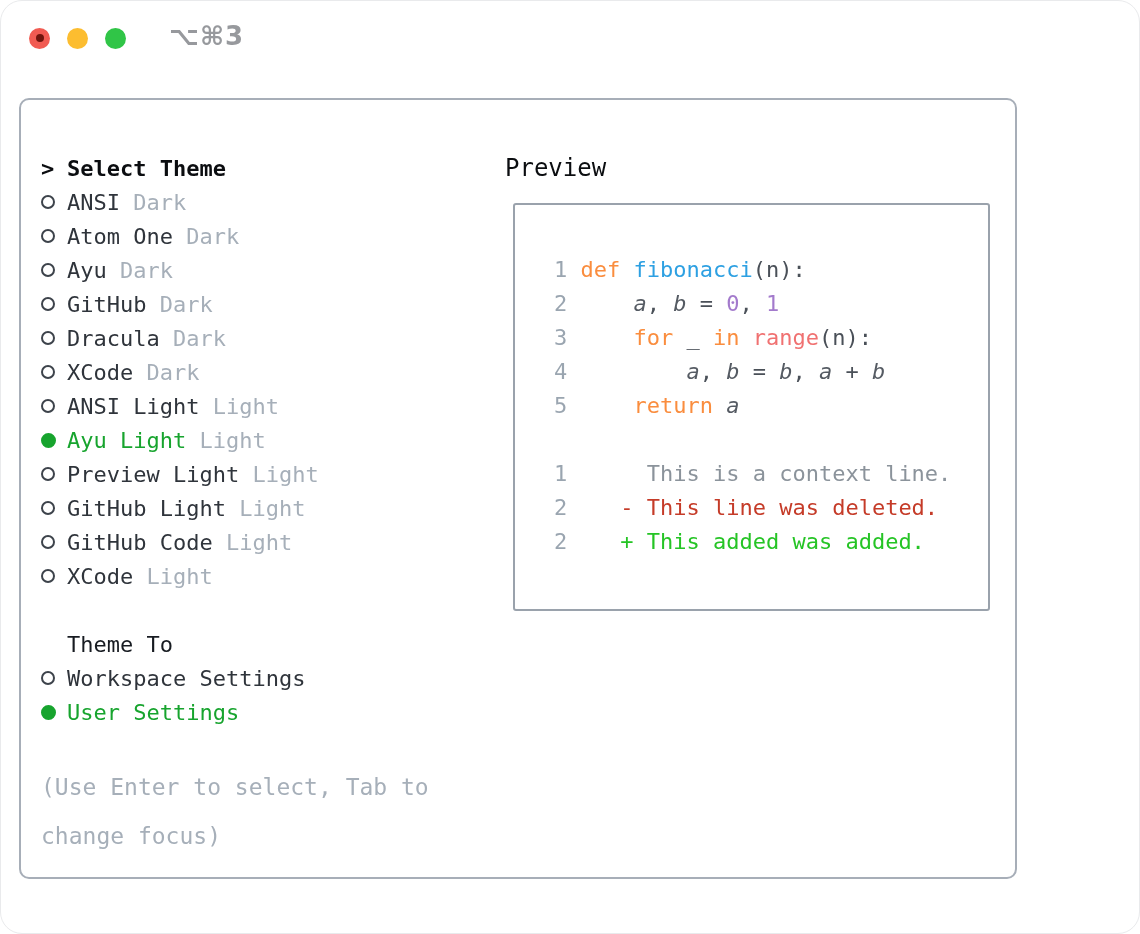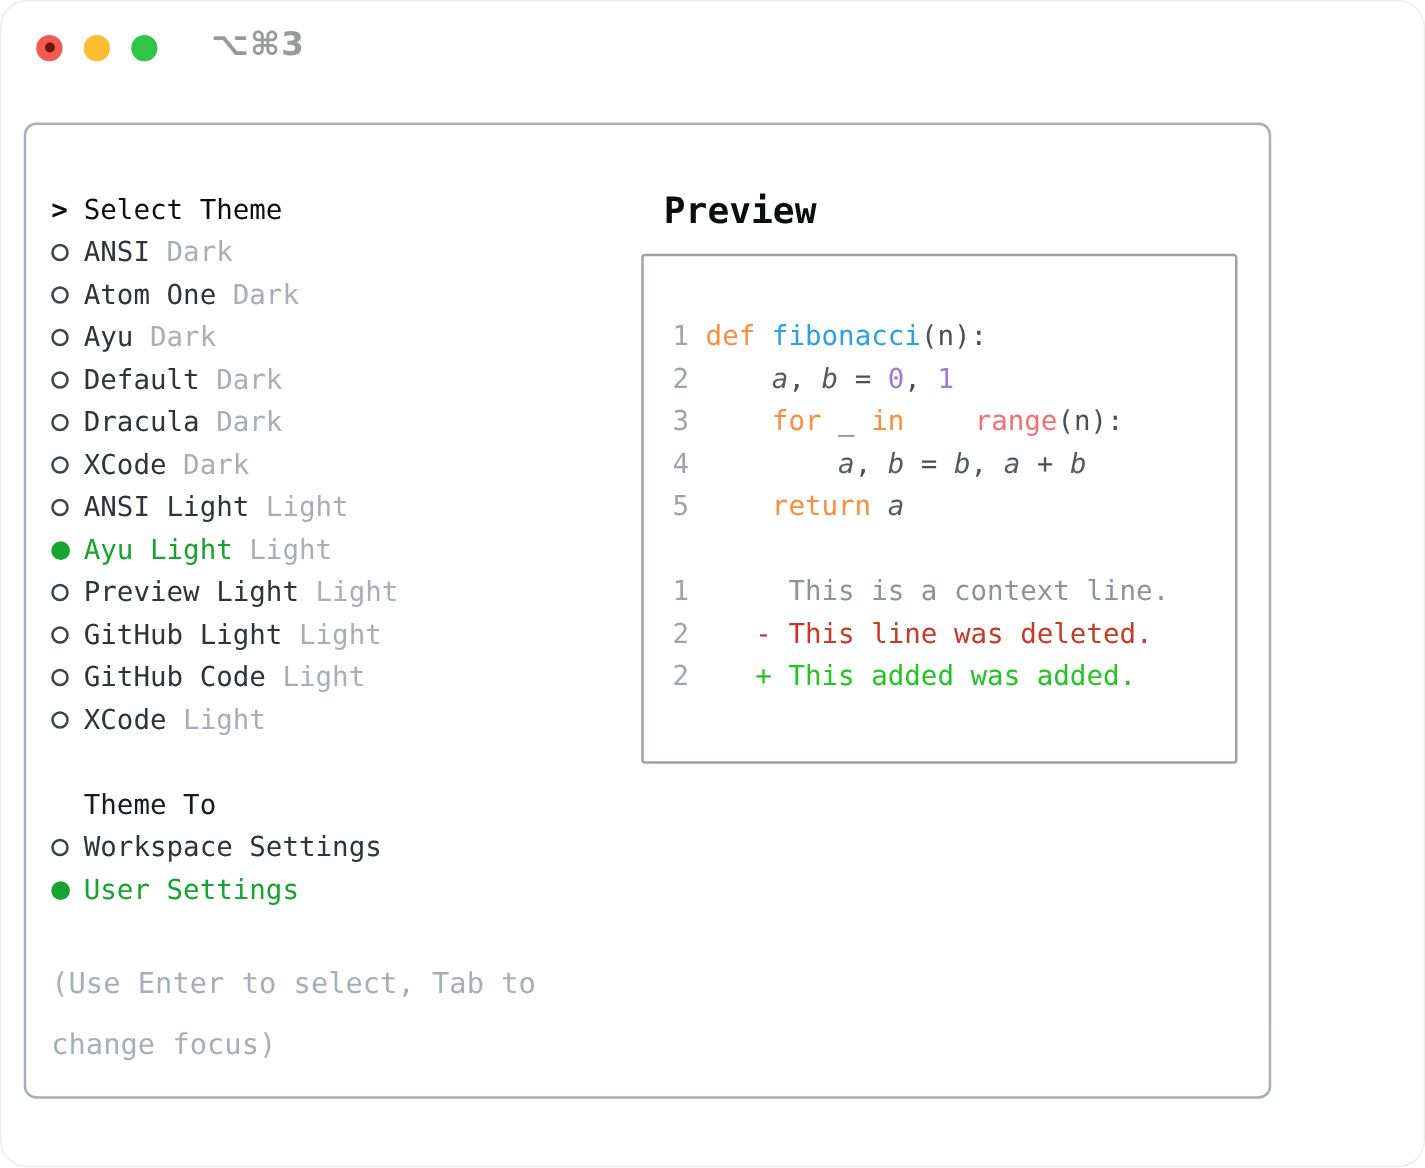--- a/index.html
+++ b/index.html
@@ -27,45 +27,45 @@
   .panel{
     position:absolute;left:18px;top:97px;width:998px;height:781px;
     border:2px solid var(--panel-border);border-radius:10px;box-sizing:border-box;background:#fff;
   }
   .leftcol{position:absolute;left:20px;top:51px;width:440px;}
   .row{height:34px;display:flex;align-items:center;font-size:22px;color:var(--text-dark);white-space:pre;}
   .gutter{width:26px;display:flex;align-items:center;flex:none;}
   .prompt{font-weight:bold;color:var(--text-black);}
   .circle{width:14px;height:14px;border:2px solid #3d434b;border-radius:50%;box-sizing:border-box;}
   .circle.sel{width:15px;height:15px;background:var(--selected-green);border-color:var(--selected-green);}
-  .header-title{font-weight:normal;color:var(--text-black);}
+  .header-title{font-weight:bold;color:var(--text-black);}
   .item-name{color:var(--text-dark);}
   .item-name.sel{color:var(--selected-green);}
   .item-variant{color:var(--muted);margin-left:1ch;}
   .apply-header{padding-left:26px;color:#171b21;}
   .blank{height:34px;}
   .hint{
     width:402px;font-size:23px;line-height:49px;color:var(--muted);white-space:normal;
   }
   
   .preview-title{
-    position:absolute;left:510px;top:51px;height:34px;display:flex;align-items:center;
-    font-size:29px;font-weight:bold;color:var(--text-black);
+    position:absolute;left:484px;top:51px;height:34px;display:flex;align-items:center;
+    font-size:24px;font-weight:normal;color:var(--text-black);
   }
   .preview-box{
     position:absolute;left:492px;top:103px;width:477px;height:408px;
     border:2px solid var(--preview-border);border-radius:3px;box-sizing:border-box;
-    padding:48px 0 0 23px;overflow:hidden;background:#fff;
+    padding:48px 0 0 39px;overflow:hidden;background:#fff;
   }
   .code-line{height:34px;line-height:34px;font-size:22px;white-space:pre;}
   .lnum{display:inline-block;width:2ch;color:var(--lnum);}
   .tok-pl{color:#4a5058;}
   .tok-kw{color:var(--kw);}
   .tok-fn{color:var(--fn);}
-  .tok-call{color:var(--call);margin-left:43px;}
+  .tok-call{color:var(--call);}
   .tok-num{color:var(--num);}
   .tok-var{color:var(--variable);font-style:italic;}
   .diff-context{color:var(--context);}
   .diff-deleted{color:var(--diff-del);}
   .diff-added{color:var(--diff-add);}
 </style>
 </head>
 <body>
 
 <div class="window">
@@ -84,21 +84,21 @@
     <div class="leftcol">
       <div class="row">
         <span class="gutter prompt">&gt;</span>
         <span class="header-title">Select Theme</span>
       </div>
 
       <div id="theme-list">
           <div class="row"><span class="gutter"><span class="circle"></span></span><span class="item-name">ANSI</span><span class="item-variant">Dark</span></div>
           <div class="row"><span class="gutter"><span class="circle"></span></span><span class="item-name">Atom One</span><span class="item-variant">Dark</span></div>
           <div class="row"><span class="gutter"><span class="circle"></span></span><span class="item-name">Ayu</span><span class="item-variant">Dark</span></div>
-          <div class="row"><span class="gutter"><span class="circle"></span></span><span class="item-name">Default</span><span class="item-variant">Dark</span></div>
+          <div class="row"><span class="gutter"><span class="circle"></span></span><span class="item-name">GitHub</span><span class="item-variant">Dark</span></div>
           <div class="row"><span class="gutter"><span class="circle"></span></span><span class="item-name">Dracula</span><span class="item-variant">Dark</span></div>
           <div class="row"><span class="gutter"><span class="circle"></span></span><span class="item-name">XCode</span><span class="item-variant">Dark</span></div>
           <div class="row"><span class="gutter"><span class="circle"></span></span><span class="item-name">ANSI Light</span><span class="item-variant">Light</span></div>
           <div class="row"><span class="gutter"><span class="circle sel"></span></span><span class="item-name sel">Ayu Light</span><span class="item-variant">Light</span></div>
           <div class="row"><span class="gutter"><span class="circle"></span></span><span class="item-name">Preview Light</span><span class="item-variant">Light</span></div>
           <div class="row"><span class="gutter"><span class="circle"></span></span><span class="item-name">GitHub Light</span><span class="item-variant">Light</span></div>
           <div class="row"><span class="gutter"><span class="circle"></span></span><span class="item-name">GitHub Code</span><span class="item-variant">Light</span></div>
           <div class="row"><span class="gutter"><span class="circle"></span></span><span class="item-name">XCode</span><span class="item-variant">Light</span></div>
         </div>
 

